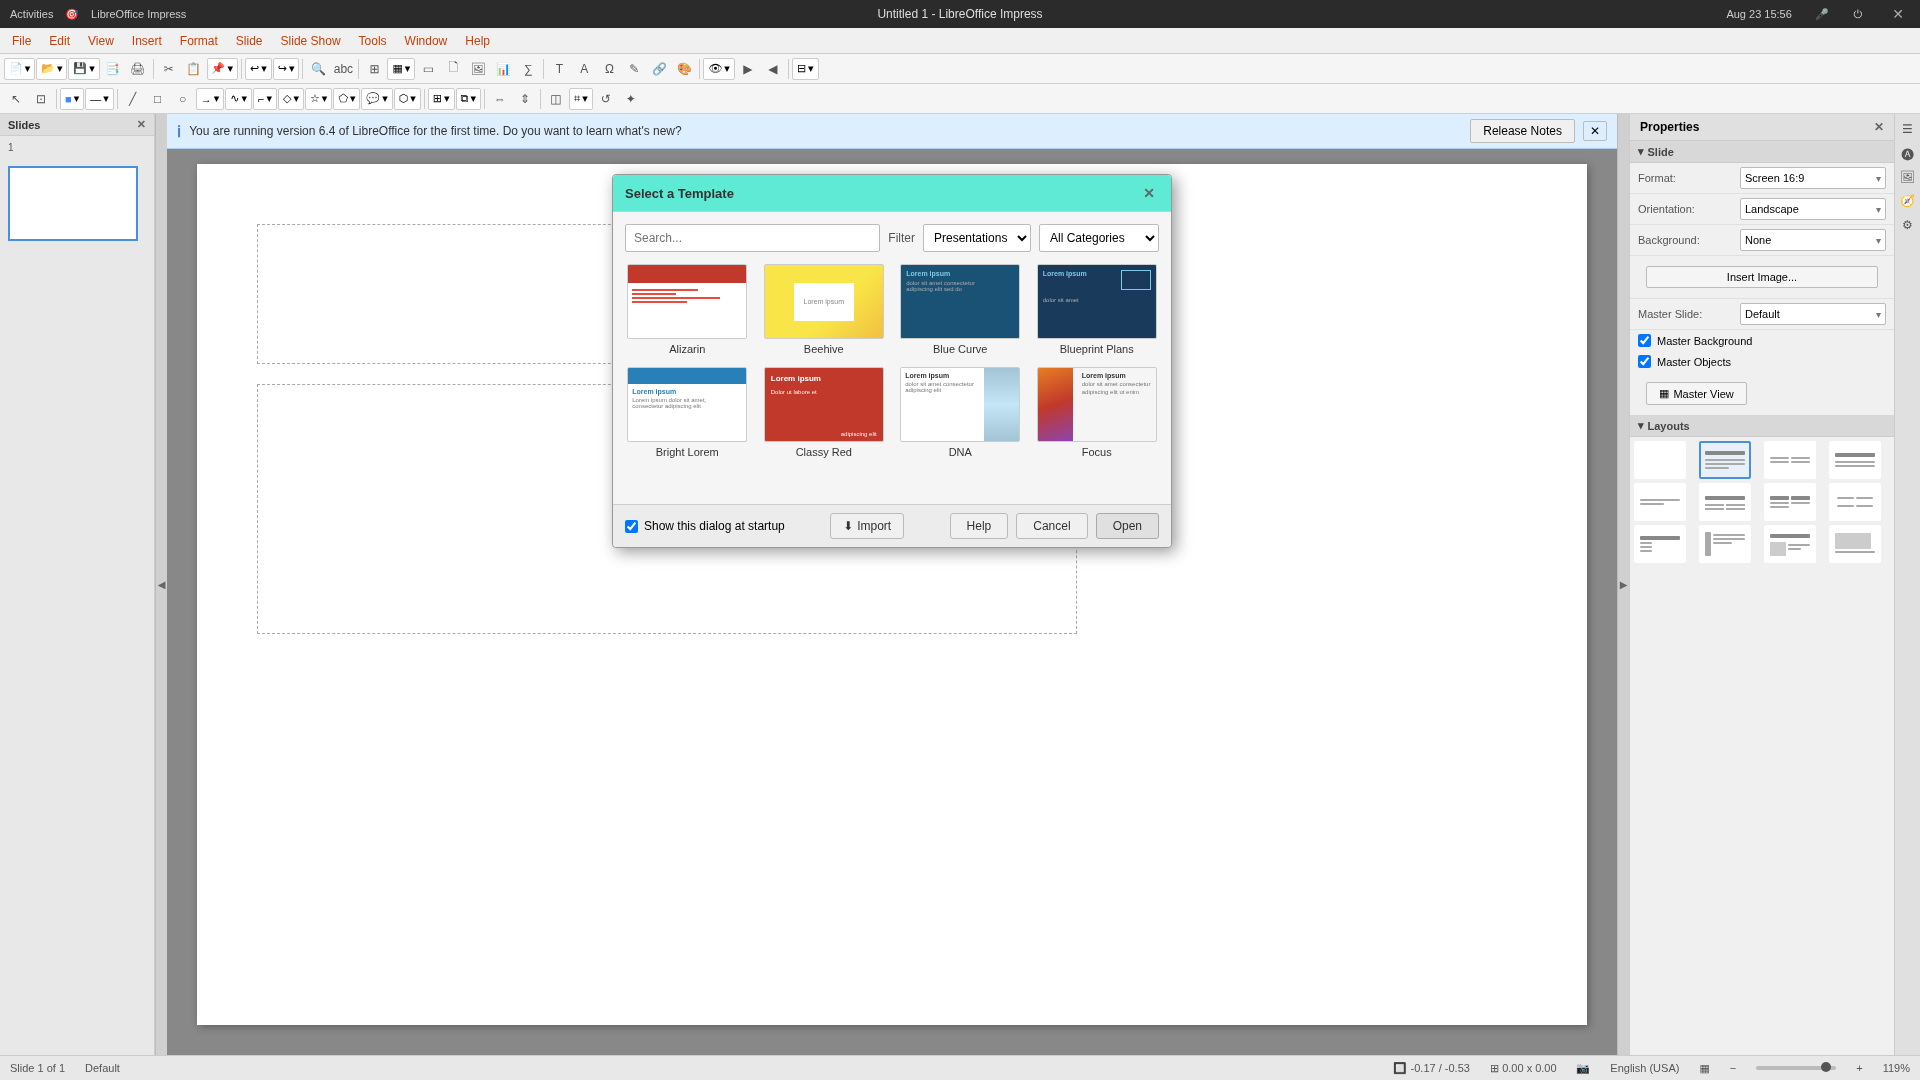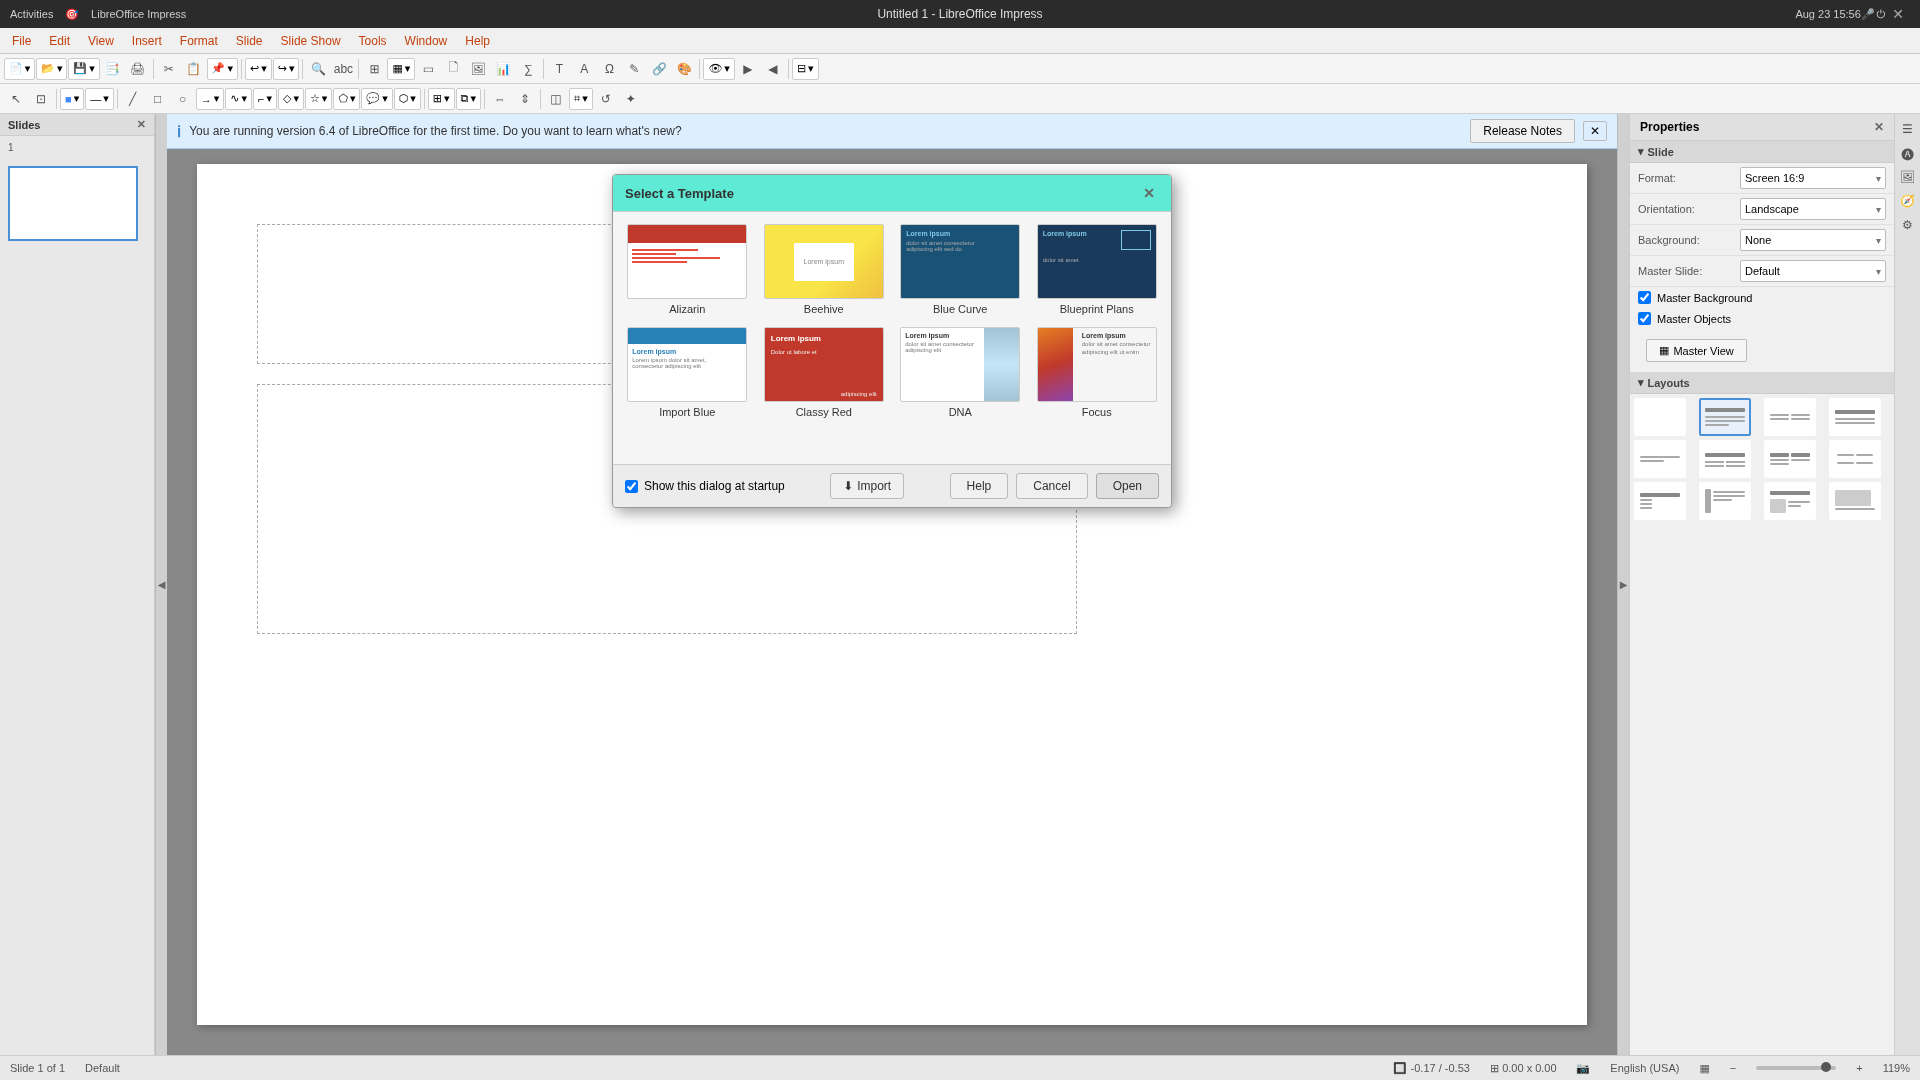--- a/index.html
+++ b/index.html
@@ -11,21 +11,21 @@
       height: 28px;
       display: flex;
       align-items: center;
       justify-content: space-between;
       padding: 0 10px;
       color: #ccc;
       font-size: 11px;
     }
     #title-bar-left { display: flex; align-items: center; gap: 12px; }
     #title-bar-center { position: absolute; left: 50%; transform: translateX(-50%); color: #ddd; font-size: 12px; }
-    #title-bar-right { display: flex; align-items: center; gap: 1px; margin-left: auto; text-align: center; }
+    #title-bar-right { display: flex; align-items: center; gap: 24px; margin-left: auto; text-align: center; }
     .title-bar-btn { color: #aaa; cursor: pointer; font-size: 14px; padding: 2px 6px; }
 
     
     #menu-bar {
       background: #f0f0f0;
       height: 26px;
       display: flex;
       align-items: center;
       padding: 0 4px;
       border-bottom: 1px solid #ccc;
@@ -664,20 +664,30 @@
       <div class="dashed-box" style="top: 220px; left: 60px; width: 820px; height: 250px;"></div>
     </div>
 
     <div id="template-dialog">
       <div id="template-dialog-header">
         <span>Select a Template</span>
         <div id="template-dialog-close">✕</div>
       </div>
       <div id="template-dialog-body">
 
+        <div id="template-search-row">
+          <input id="template-search" type="text" placeholder="Search..." style="">
+          <span class="filter-label">Filter</span>
+          <select class="filter-dropdown">
+            <option>Presentations</option>
+          </select>
+          <select class="filter-dropdown" style="min-width:120px;">
+            <option>All Categories</option>
+          </select>
+        </div>
 
         <div id="template-grid">
 
           <div class="template-item">
             <div class="template-thumb t-alizarin">
               <div class="t-alizarin-header"></div>
               <div class="t-alizarin-body">
                 <div class="t-alizarin-line"></div>
                 <div class="t-alizarin-line" style="width:40%"></div>
                 <div class="t-alizarin-line" style="width:80%"></div>
@@ -714,21 +724,21 @@
 
           <div class="template-item">
             <div class="template-thumb t-brightblue">
               <div class="t-brightblue-header"></div>
               <div class="t-brightblue-content">
                 <div style="font-weight:bold; font-size:7px; color:#2980b9; margin-bottom:2px;">Lorem ipsum</div>
                 <div style="font-size:6px; color:#777;">Lorem ipsum dolor sit amet,</div>
                 <div style="font-size:6px; color:#777;">consectetur adipiscing elit</div>
               </div>
             </div>
-            <span class="template-name">Import Blue</span>
+            <span class="template-name">Bright Lorem</span>
           </div>
 
           <div class="template-item">
             <div class="template-thumb t-classyred">
               <div class="t-classyred-text">Lorem ipsum</div>
               <div class="t-classyred-sub">Dolor ut labore et</div>
               <div style="position:absolute; bottom:4px; right:6px; font-size:6px; color:#eee;">adipiscing elit</div>
             </div>
             <span class="template-name">Classy Red</span>
           </div>
@@ -812,20 +822,25 @@
     </div>
 
     <div class="prop-row">
       <span class="prop-label">Background:</span>
       <div class="prop-control">
         <span>None</span>
         <span class="prop-dropdown-arrow">▾</span>
       </div>
     </div>
 
+    <div class="prop-row">
+      <div style="flex:1; display:flex; align-items:center; justify-content:center;">
+        <button class="master-view-btn" style="width:100%; justify-content:center;">Insert Image...</button>
+      </div>
+    </div>
 
     <div class="prop-row">
       <span class="prop-label">Master Slide:</span>
       <div class="prop-control">
         <span>Default</span>
         <span class="prop-dropdown-arrow">▾</span>
       </div>
     </div>
 
     <div class="prop-checkbox-row">

